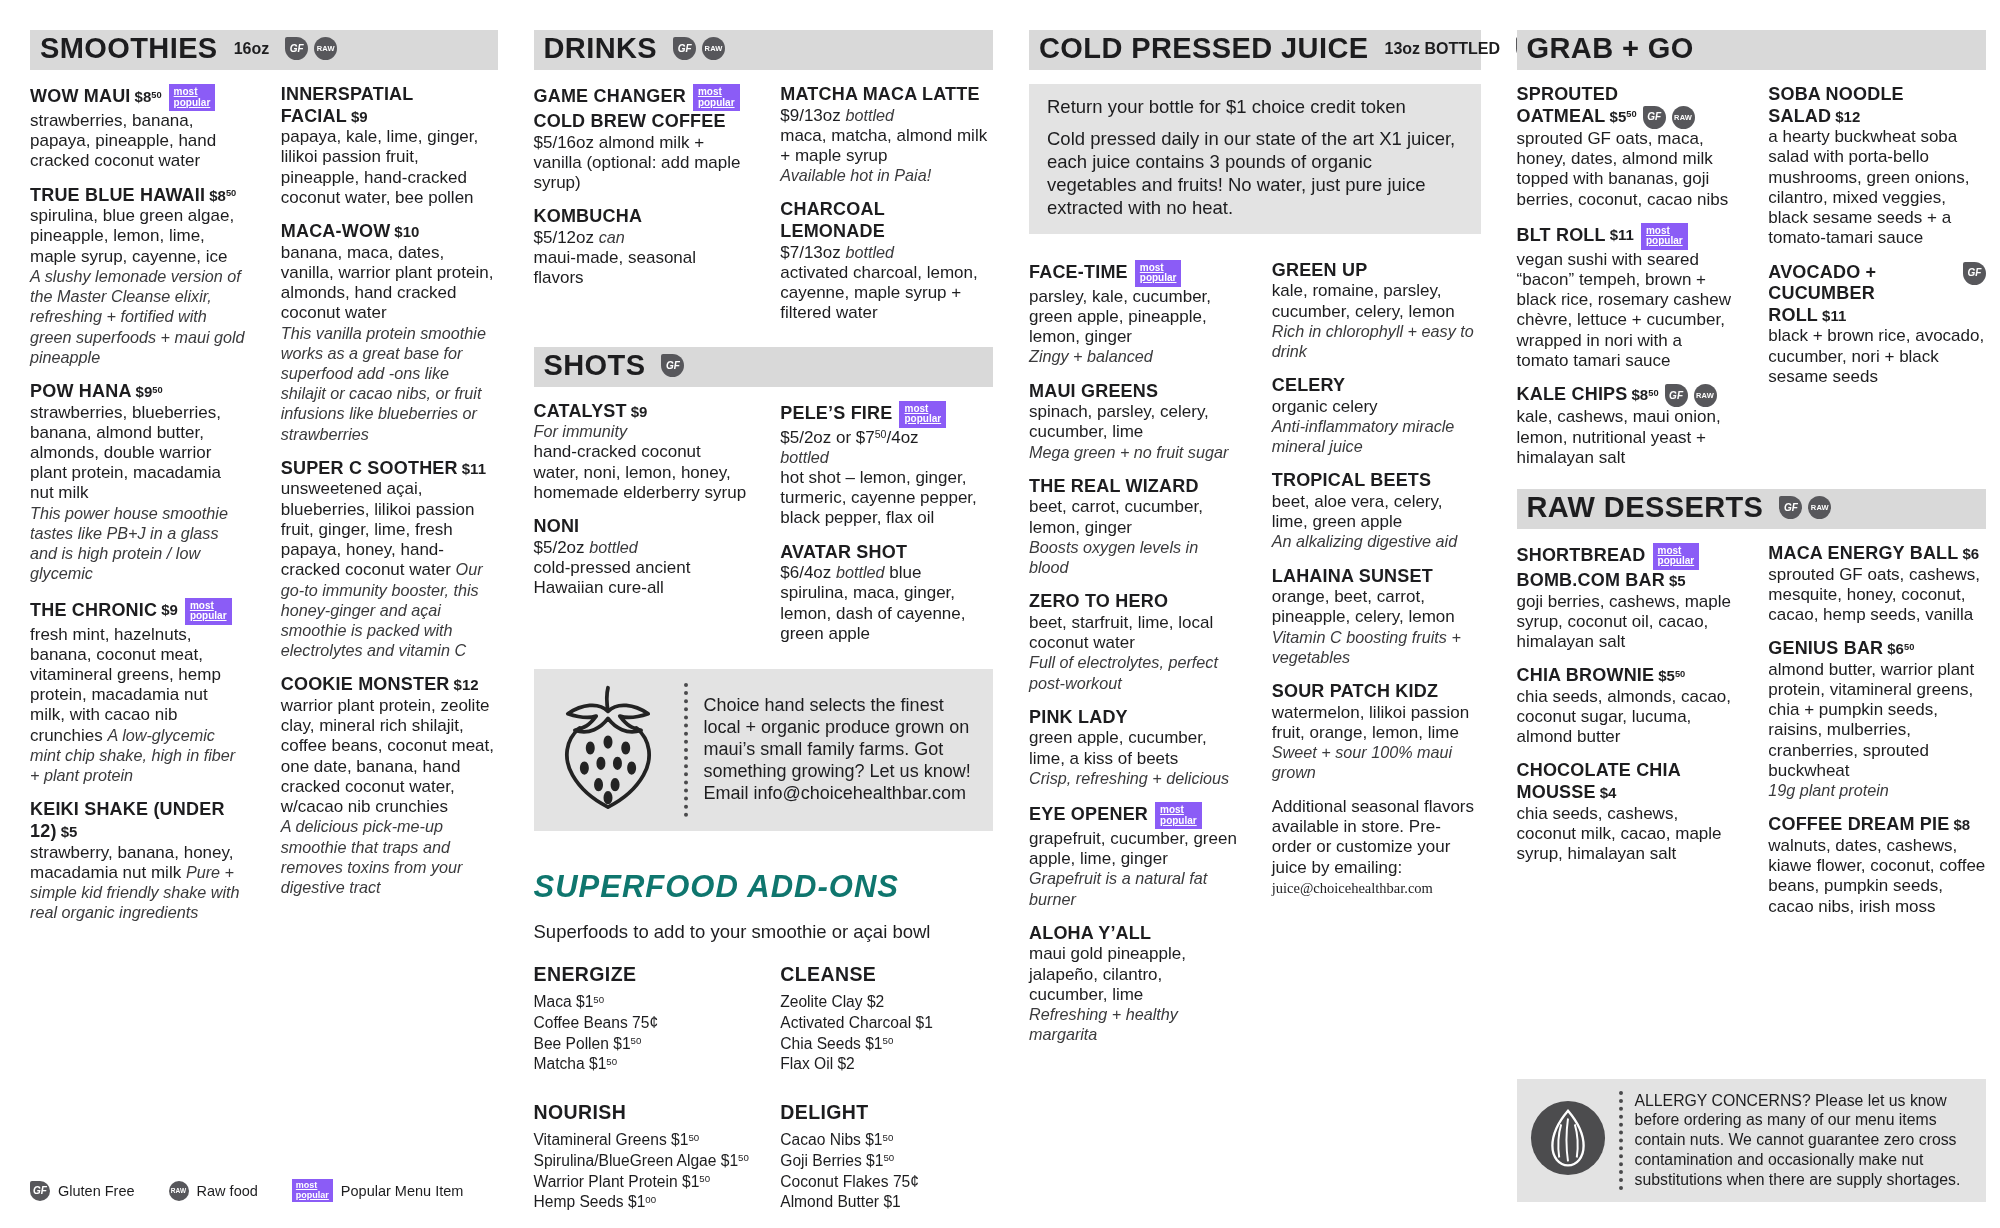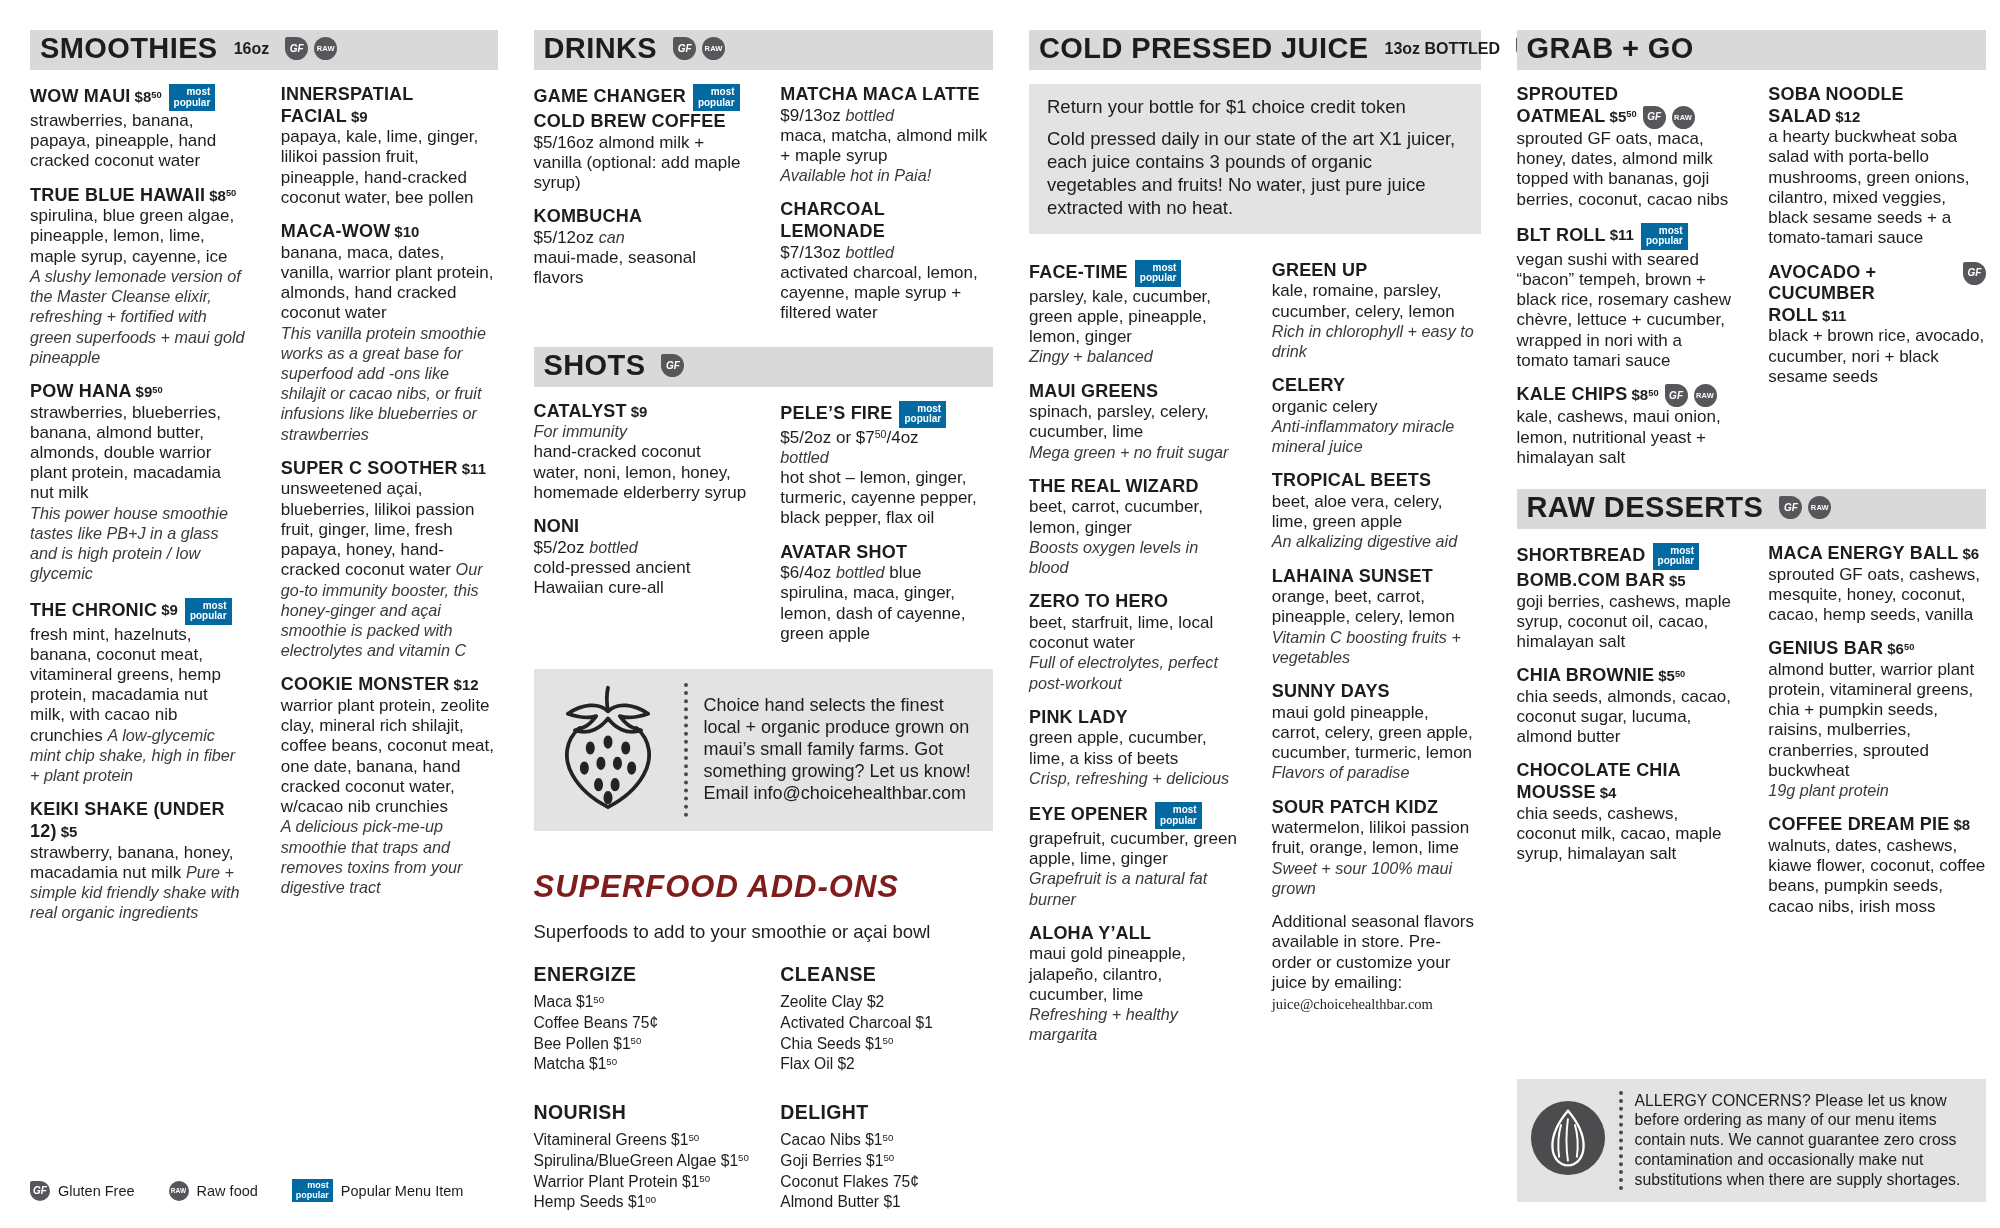--- a/index.html
+++ b/index.html
@@ -12,42 +12,42 @@
   .secbar{background:#d9d9d9;display:flex;align-items:center;gap:16px;padding:2px 10px 5px;margin-bottom:14px;}
   .sectitle{font-weight:700;font-size:29px;letter-spacing:.4px;white-space:nowrap;}
   .subtitle{font-weight:700;font-size:16px;white-space:nowrap;}
   .bar-icons{display:flex;align-items:center;gap:6px;}
 
   .mi{display:inline-flex;align-items:center;justify-content:center;flex:none;
       width:23px;height:23px;background:#57575b;color:#fff;font-weight:700;vertical-align:middle;}
   .leaf{border-radius:2px 50% 50% 50%;font-size:10px;font-style:italic;}
   .rawc{border-radius:50%;font-size:7.5px;letter-spacing:.2px;}
 
-  .pop{display:inline-block;vertical-align:middle;background:#0369a1;color:#fff;
-       font-size:10px;font-weight:700;line-height:1.05;padding:3px 5px;text-align:right;margin-left:7px;}
+  .pop{display:inline-block;vertical-align:middle;background:#8b5cf6;color:#fff;
+       font-size:10px;font-weight:700;line-height:1.05;padding:3px 5px;text-align:left;margin-left:7px;text-decoration:underline;}
   .pop span{display:block;}
 
   .subcols{display:flex;gap:34px;}
   .subcol{flex:1;min-width:0;}
 
   .item{margin-bottom:13px;position:relative;}
   .trow{display:block;line-height:1.2;}
   .ititle{font-weight:700;font-size:18px;letter-spacing:.2px;}
   .iprice{font-weight:700;font-size:15px;margin-left:4px;}
   sup{font-size:62%;position:relative;top:-.45em;vertical-align:baseline;line-height:0;}
   .dpar{font-size:17px;line-height:1.19;}
   .it{font-style:italic;color:#3a3a3c;font-size:16.2px;}
   .icons-tr .trow .mi{float:right;margin-left:6px;}
   .trow .mi{margin-left:6px;}
 
   .infobox{background:#e3e3e3;display:flex;align-items:center;gap:16px;padding:14px 14px;margin:12px 0 24px;}
   .divider{align-self:stretch;border-left:4px dotted #4a4a4c;width:0;}
   .btext{font-size:18px;line-height:1.22;}
 
-  .superfood-title{color:#7f1d1d;font-weight:700;font-style:italic;font-size:31px;letter-spacing:1px;margin:14px 0 16px;}
+  .superfood-title{color:#0f766e;font-weight:700;font-style:italic;font-size:31px;letter-spacing:1px;margin:14px 0 16px;}
   .superfood-sub{font-size:18.5px;margin-bottom:20px;}
   .agroup{margin-bottom:26px;}
   .gname{font-weight:700;font-size:19.5px;letter-spacing:.4px;margin-bottom:6px;}
   .aline{font-size:15.6px;line-height:1.33;white-space:nowrap;}
 
   .jintro{background:#e3e3e3;padding:12px 18px 14px;margin-bottom:26px;font-size:18.5px;line-height:1.24;}
   .jintro .p1{margin-bottom:9px;}
   .jfooter{font-size:17px;line-height:1.2;margin-top:6px;}
   .jemail{font-size:14.5px;margin-top:2px;font-family:Liberation Serif, serif;}
 
@@ -335,25 +335,20 @@
               <div class="trow"><span class="ititle">TROPICAL BEETS</span></div>
               <div class="dpar"><span>beet, aloe vera, celery, lime, green apple</span></div>
               <div class="dpar"><span class="it">An alkalizing digestive aid</span></div>
             </div>
             <div class="item">
               <div class="trow"><span class="ititle">LAHAINA SUNSET</span></div>
               <div class="dpar"><span>orange, beet, carrot, pineapple, celery, lemon</span></div>
               <div class="dpar"><span class="it">Vitamin C boosting fruits + vegetables</span></div>
             </div>
             <div class="item">
-              <div class="trow"><span class="ititle">SUNNY DAYS</span></div>
-              <div class="dpar"><span>maui gold pineapple, carrot, celery, green apple, cucumber, turmeric, lemon</span></div>
-              <div class="dpar"><span class="it">Flavors of paradise</span></div>
-            </div>
-            <div class="item">
               <div class="trow"><span class="ititle">SOUR PATCH KIDZ</span></div>
               <div class="dpar"><span>watermelon, lilikoi passion fruit, orange, lemon, lime</span></div>
               <div class="dpar"><span class="it">Sweet + sour 100% maui grown</span></div>
             </div>
           </div>
         <div class="jfooter">Additional seasonal flavors available in store.  Pre-order or customize your juice by emailing:</div>
         <div class="jemail">juice@choicehealthbar.com</div>
       </div>
     </div>
   </div>

